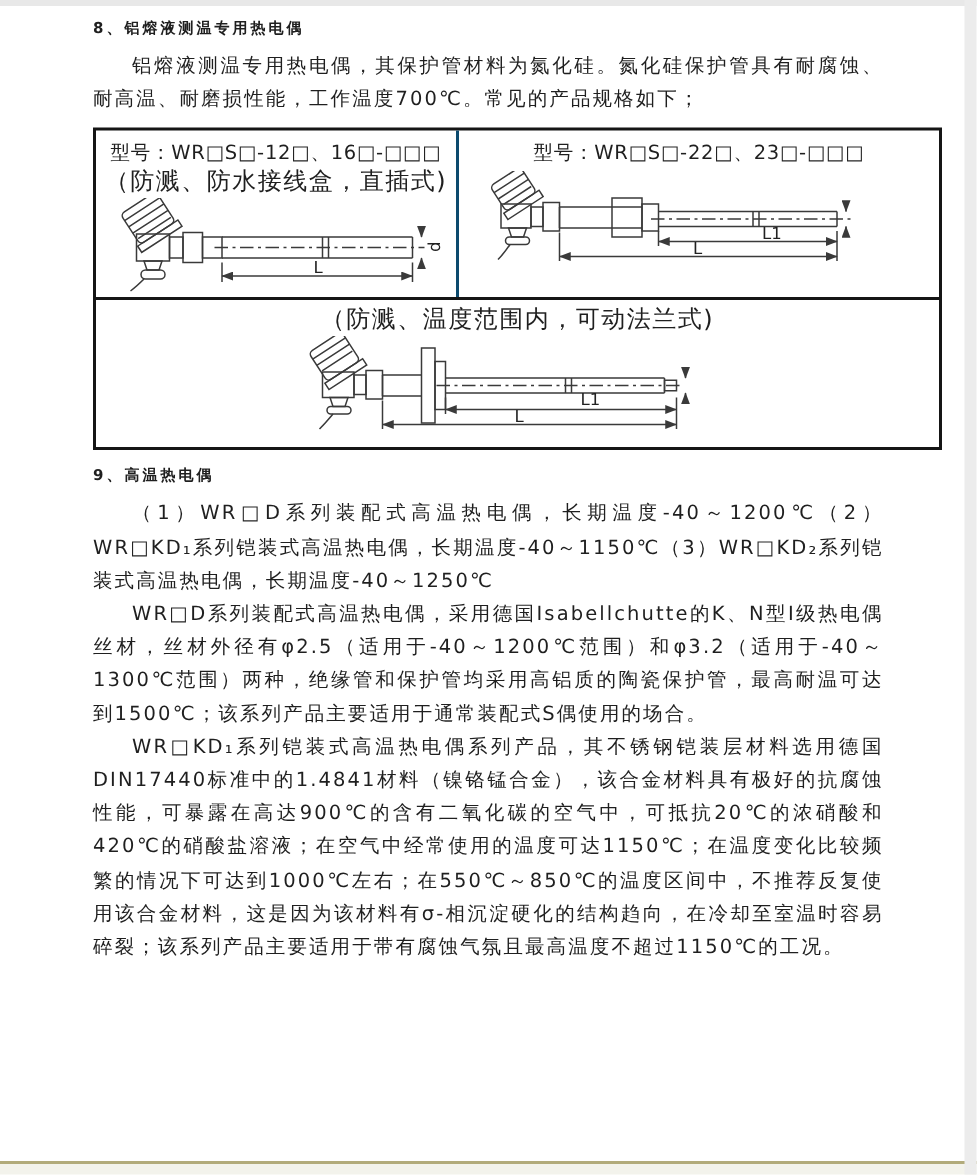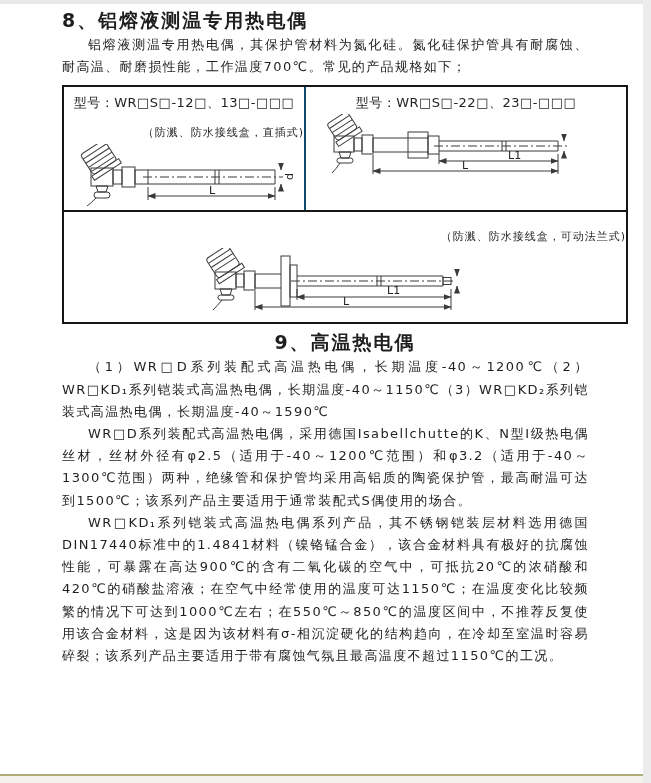--- a/index.html
+++ b/index.html
@@ -6,32 +6,32 @@
   body{
     width:651px;height:783px;position:relative;background:#ffffff;overflow:hidden;
     font-family:"DejaVu Sans","Liberation Sans",sans-serif;color:#1f1f1f;
   }
   .strip-top{position:absolute;left:0;top:0;width:651px;height:4px;background:#e8e8e8;}
   .strip-right{position:absolute;right:0;top:0;width:8px;height:783px;background:#ececec;}
   .strip-bottom-line{position:absolute;left:0;top:774px;width:651px;height:2px;background:#b2ab7b;}
   .strip-bottom{position:absolute;left:0;top:776px;width:651px;height:7px;background:#f3f3ec;}
 
   .content{position:absolute;left:62px;top:4px;width:566px;}
-  .sec-title{font-size:19px;font-weight:bold;letter-spacing:2px;margin:5px 0 3px 0;line-height:22px;}
+  .sec-title{font-size:10px;font-weight:bold;letter-spacing:2px;margin:5px 0 3px 0;line-height:22px;}
   .para{width:527px;font-size:13px;line-height:22.2px;letter-spacing:1.4px;
         text-align:justify;text-indent:2em;margin:0;}
   .para.gap-after{margin-bottom:7px;}
 
   .spec-table{width:562px;border:2px solid #151515;margin:0 0 4px 0;background:#fff;}
   .row1{display:flex;border-bottom:2px solid #151515;}
   .cell{padding:3px 0 2px 0;}
   .cell-left{width:240px;}
   .cell-right{flex:1;border-left:2px solid #0c4a6e;}
   .model-line{font-size:13px;text-align:center;letter-spacing:0.5px;line-height:19px;margin-top:3px;}
-  .note-line{font-size:11px;text-align:right;letter-spacing:1px;line-height:18px;margin-top:12px;}
+  .note-line{font-size:16px;text-align:center;letter-spacing:1px;line-height:18px;}
   .row2{padding:4px 0 2px 0;}
   .drawing{display:block;margin:2px auto 0 auto;}
   .drawing path,.drawing rect,.drawing line{stroke:#3a3a3a;stroke-width:1;fill:none;}
   .drawing text{fill:#222;font-size:11px;letter-spacing:0;stroke:none;}
   .dimline{stroke:#3a3a3a;}
 </style>
 </head>
 <body>
 
 <svg width="0" height="0" style="position:absolute" aria-hidden="true">
@@ -47,21 +47,21 @@
 
   <div class="content">
 
     <div class="sec-title">8、铝熔液测温专用热电偶</div>
     <p class="para gap-after">铝熔液测温专用热电偶，其保护管材料为氮化硅。氮化硅保护管具有耐腐蚀、耐高温、耐磨损性能，工作温度700℃。常见的产品规格如下；</p>
 
     <div class="spec-table">
       <div class="row1">
 
         <div class="cell cell-left">
-          <div class="model-line">型号：WR□S□-12□、13□-□□□</div>
+          <div class="model-line">型号：WR□S□-12□、16□-□□□</div>
           <div class="note-line">（防溅、防水接线盒，直插式)</div>
           <svg class="drawing" width="235" height="64" viewBox="0 0 235 64">
             <g transform="translate(36,20) rotate(-33)">
               <rect x="-14" y="-20" width="28" height="24" rx="3"></rect>
               <path d="M-14,-15 H14 M-14,-10 H14 M-14,-5 H14 M-13,0 H13"></path>
               <rect x="-16" y="4" width="32" height="5"></rect>
             </g>
             <rect x="24" y="24" width="22" height="18"></rect>
             <path d="M29,42 L41,42 L39,48 L31,48 Z"></path>
             <rect x="27" y="48" width="16" height="6" rx="3"></rect>
@@ -108,21 +108,21 @@
             <line class="dimline" x1="123" y1="47" x2="242" y2="47" marker-start="url(#arw)" marker-end="url(#arw)"></line>
             <text x="192" y="45">L1</text>
             <path d="M57,41 V60 M242,50 V60"></path>
             <line class="dimline" x1="57" y1="57" x2="242" y2="57" marker-start="url(#arw)" marker-end="url(#arw)"></line>
             <text x="146" y="55">L</text>
           </svg>
         </div>
       </div>
 
       <div class="row2">
-        <div class="note-line">（防溅、防水接线盒，可动法兰式)</div>
+        <div class="note-line">（防溅、温度范围内，可动法兰式)</div>
         <svg class="drawing" width="300" height="72" viewBox="0 0 300 72">
           <g transform="translate(32,20) rotate(-33)">
             <rect x="-13" y="-19" width="26" height="23" rx="3"></rect>
             <path d="M-13,-14 H13 M-13,-9 H13 M-12,-4 H12"></path>
             <rect x="-15" y="4" width="30" height="5"></rect>
           </g>
           <rect x="20" y="24" width="21" height="17"></rect>
           <path d="M25,41 L37,41 L35,47 L27,47 Z"></path>
           <rect x="23" y="47" width="16" height="5" rx="2.5"></rect>
           <path d="M27,52 Q22,58 18,62"></path>
@@ -140,22 +140,22 @@
           <path d="M102,41 V52 M256,41 V52"></path>
           <line class="dimline" x1="102" y1="49" x2="256" y2="49" marker-start="url(#arw)" marker-end="url(#arw)"></line>
           <text x="192" y="46">L1</text>
           <path d="M60,43 V62 M256,52 V62"></path>
           <line class="dimline" x1="60" y1="59" x2="256" y2="59" marker-start="url(#arw)" marker-end="url(#arw)"></line>
           <text x="148" y="57">L</text>
         </svg>
       </div>
     </div>
 
-    <div class="sec-title" style="margin-top:7px;text-align:center;">9、高温热电偶</div>
-    <p class="para">（1）WR□D系列装配式高温热电偶，长期温度-40～1200℃（2）WR□KD₁系列铠装式高温热电偶，长期温度-40～1150℃（3）WR□KD₂系列铠装式高温热电偶，长期温度-40～1590℃</p>
+    <div class="sec-title" style="margin-top:7px;">9、高温热电偶</div>
+    <p class="para">（1）WR□D系列装配式高温热电偶，长期温度-40～1200℃（2）WR□KD₁系列铠装式高温热电偶，长期温度-40～1150℃（3）WR□KD₂系列铠装式高温热电偶，长期温度-40～1250℃</p>
     <p class="para">WR□D系列装配式高温热电偶，采用德国Isabellchutte的K、N型Ⅰ级热电偶丝材，丝材外径有φ2.5（适用于-40～1200℃范围）和φ3.2（适用于-40～1300℃范围）两种，绝缘管和保护管均采用高铝质的陶瓷保护管，最高耐温可达到1500℃；该系列产品主要适用于通常装配式S偶使用的场合。</p>
     <p class="para">WR□KD₁系列铠装式高温热电偶系列产品，其不锈钢铠装层材料选用德国DIN17440标准中的1.4841材料（镍铬锰合金），该合金材料具有极好的抗腐蚀性能，可暴露在高达900℃的含有二氧化碳的空气中，可抵抗20℃的浓硝酸和420℃的硝酸盐溶液；在空气中经常使用的温度可达1150℃；在温度变化比较频繁的情况下可达到1000℃左右；在550℃～850℃的温度区间中，不推荐反复使用该合金材料，这是因为该材料有σ-相沉淀硬化的结构趋向，在冷却至室温时容易碎裂；该系列产品主要适用于带有腐蚀气氛且最高温度不超过1150℃的工况。</p>
   </div>
 
   <div class="strip-bottom-line"></div>
   <div class="strip-bottom"></div>
   <div class="strip-right"></div>
 </div>
 
 </body></html>

